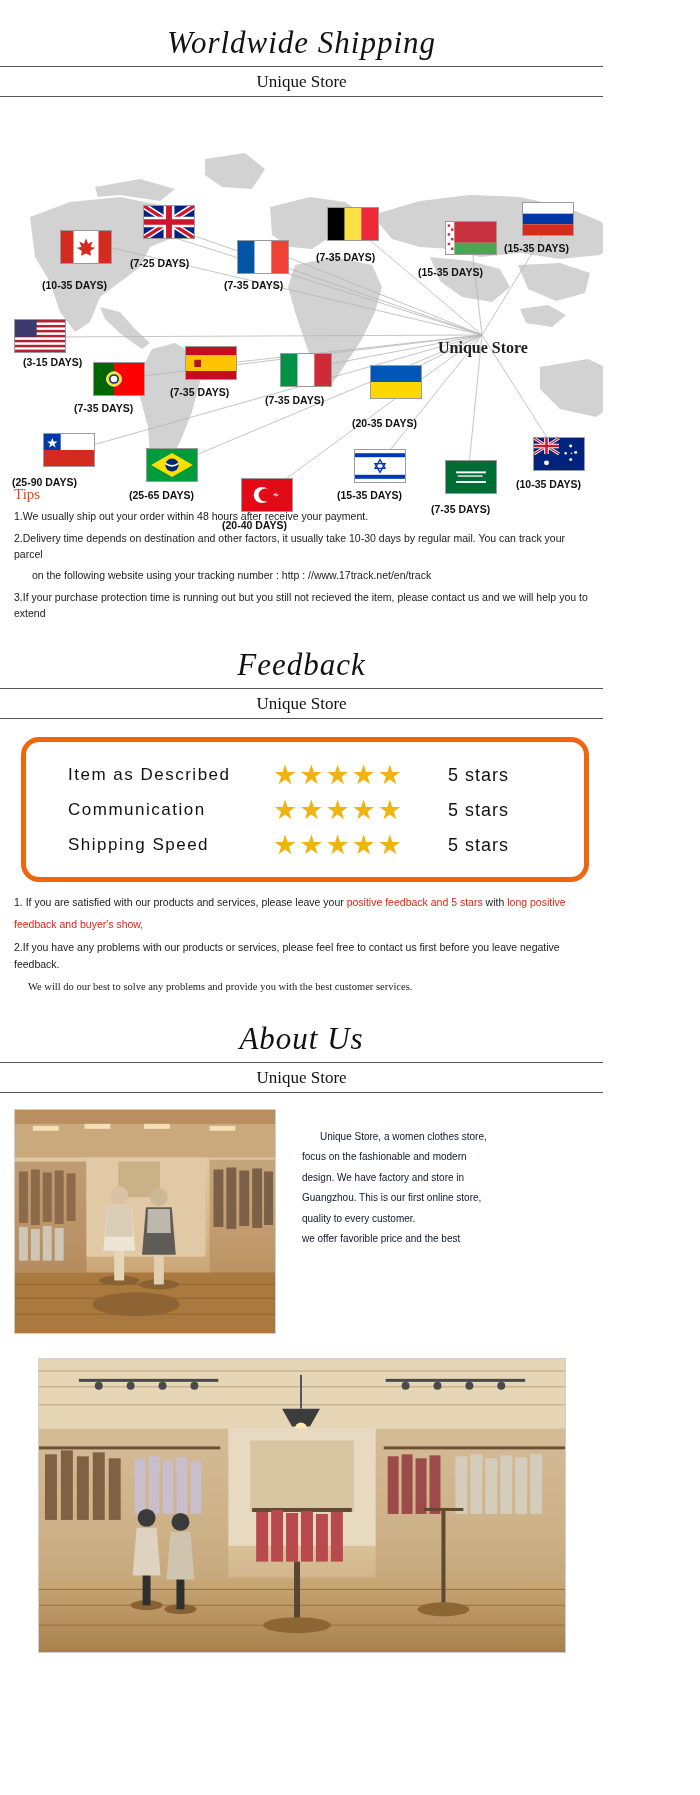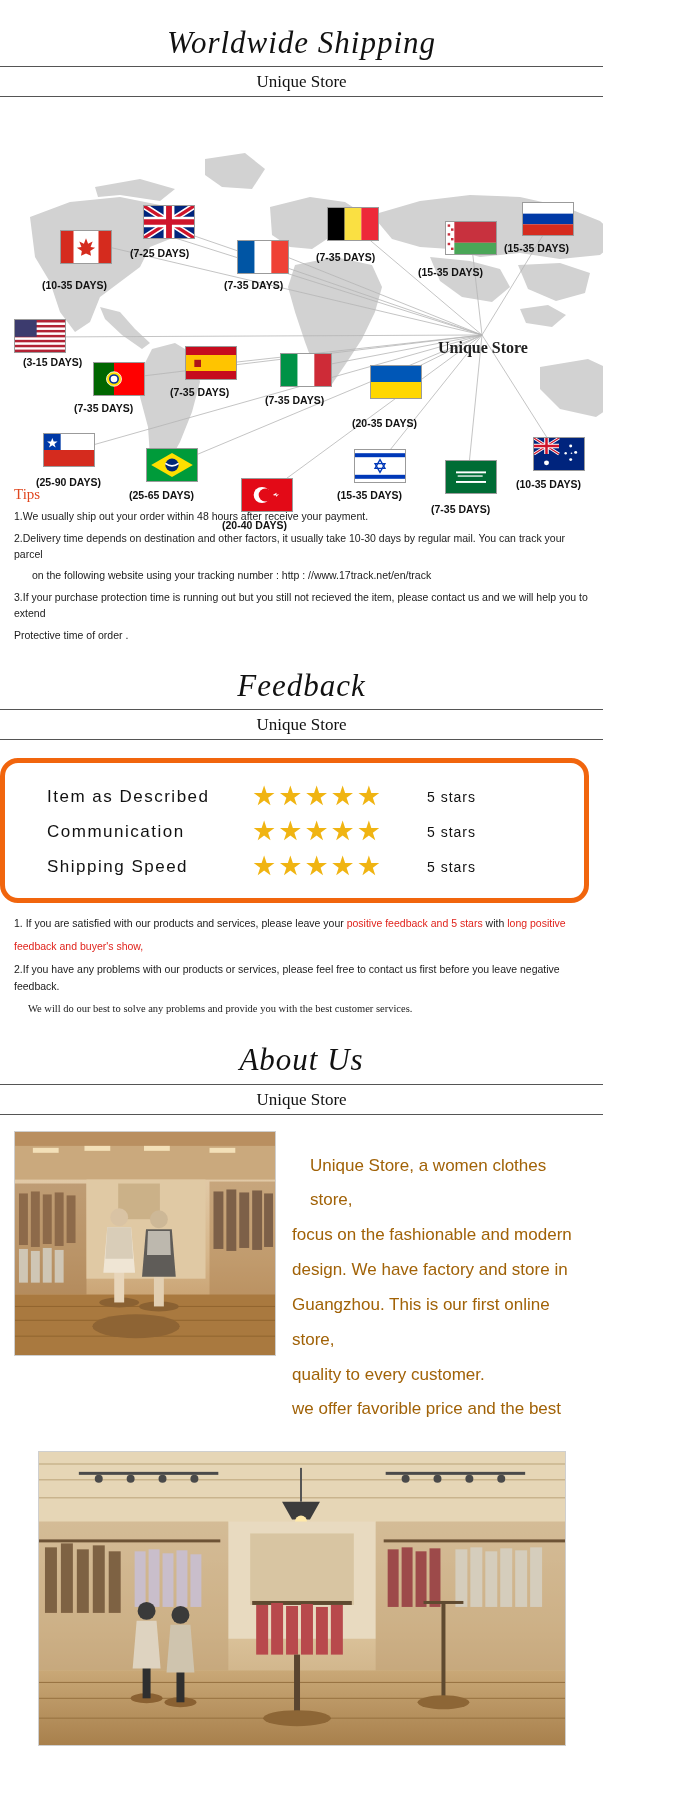--- a/index.html
+++ b/index.html
@@ -95,21 +95,21 @@
   .tips p {
     margin: 0 14px 6px 14px;
     font-size: 10.5px;
     line-height: 1.5;
     color: #1a1a1a;
   }
   .tips p.indent { margin-left: 32px; }
 
   
   .fb-box {
-    margin: 18px 14px 0 0;
+    margin: 18px 14px 0 21px;
     border: 5px solid #f1650d;
     border-radius: 18px;
     padding: 16px 12px 14px 12px;
     box-sizing: border-box;
   }
   .fb-row {
     display: flex;
     align-items: center;
     padding: 4px 0;
   }
@@ -123,21 +123,21 @@
   }
   .fb-stars {
     width: 175px;
     font-size: 27px;
     color: #f0b412;
     letter-spacing: 2px;
     line-height: 1;
     white-space: nowrap;
   }
   .fb-score {
-    font-size: 14px;
+    font-size: 18px;
     color: #111;
     letter-spacing: 1px;
   }
 
   .fb-notes {
     margin: 12px 14px 0 14px;
     font-size: 10.5px;
     line-height: 1.6;
     color: #1a1a1a;
   }
@@ -153,24 +153,24 @@
   }
   .about-photo {
     width: 262px;
     height: 225px;
     border: 1px solid #cfcfcf;
     box-sizing: border-box;
     overflow: hidden;
     flex: none;
   }
   .about-text {
-    margin-left: 16px;
-    font-size: 17px;
+    margin-left: 26px;
+    font-size: 10px;
     line-height: 2.05;
-    color: #a16207;
+    color: #0f172a;
     padding-top: 18px;
   }
   .about-text .first { padding-left: 18px; }
 
   .wide-photo {
     width: 528px;
     height: 295px;
     margin: 24px auto 30px auto;
     border: 1px solid #cfcfcf;
     box-sizing: border-box;
@@ -243,21 +243,21 @@
 
     <div class="flag" style="left:143px; top:108px;">
       <svg viewBox="0 0 60 40" preserveAspectRatio="none">
         <rect width="60" height="40" fill="#00247d"></rect>
         <path d="M0,0 L60,40 M60,0 L0,40" stroke="#fff" stroke-width="8"></path>
         <path d="M0,0 L60,40 M60,0 L0,40" stroke="#cf142b" stroke-width="4"></path>
         <path d="M30,0 V40 M0,20 H60" stroke="#fff" stroke-width="13"></path>
         <path d="M30,0 V40 M0,20 H60" stroke="#cf142b" stroke-width="7"></path>
       </svg>
     </div>
-    <div class="days" style="left:130px; top:150px;">(7-25 DAYS)</div>
+    <div class="days" style="left:130px; top:160px;">(7-25 DAYS)</div>
 
     <div class="flag" style="left:327px; top:110px;">
       <svg viewBox="0 0 60 40" preserveAspectRatio="none">
         <rect width="20" height="40" fill="#000"></rect>
         <rect x="20" width="20" height="40" fill="#fae042"></rect>
         <rect x="40" width="20" height="40" fill="#ed2939"></rect>
       </svg>
     </div>
     <div class="days" style="left:316px; top:154px;">(7-35 DAYS)</div>
 
@@ -360,21 +360,21 @@
     <div class="days" style="left:352px; top:320px;">(20-35 DAYS)</div>
 
     <div class="flag" style="left:43px; top:336px;">
       <svg viewBox="0 0 60 40" preserveAspectRatio="none">
         <rect width="60" height="20" fill="#fff"></rect>
         <rect y="20" width="60" height="20" fill="#d52b1e"></rect>
         <rect width="20" height="20" fill="#0039a6"></rect>
         <path d="M10 5 L11.6 9.5 L16.3 9.5 L12.5 12.4 L14 17 L10 14.2 L6 17 L7.5 12.4 L3.7 9.5 L8.4 9.5 Z" fill="#fff"></path>
       </svg>
     </div>
-    <div class="days" style="left:36px; top:379px;">(25-90 DAYS)</div>
+    <div class="days" style="left:12px; top:379px;">(25-90 DAYS)</div>
 
     <div class="flag" style="left:146px; top:351px;">
       <svg viewBox="0 0 60 40" preserveAspectRatio="none">
         <rect width="60" height="40" fill="#009b3a"></rect>
         <path d="M30 5 L55 20 L30 35 L5 20 Z" fill="#fedf00"></path>
         <circle cx="30" cy="20" r="8" fill="#002776"></circle>
         <path d="M22 18 Q30 24 38 18" stroke="#fff" stroke-width="2.2" fill="none"></path>
       </svg>
     </div>
     <div class="days" style="left:129px; top:392px;">(25-65 DAYS)</div>
@@ -431,21 +431,20 @@
     </div>
     <div class="days" style="left:516px; top:381px;">(10-35 DAYS)</div>
   </div>
 
   <div class="tips">
     <div class="tips-title">Tips</div>
     <p>1.We usually ship out your order within 48 hours after receive your payment.</p>
     <p>2.Delivery time depends on destination and other factors, it usually take 10-30 days by regular mail. You can track your parcel</p>
     <p class="indent">on the following website using your tracking number : http : //www.17track.net/en/track</p>
     <p>3.If your purchase protection time is running out but you still not recieved the item, please contact us and we will help you to extend</p>
-    <p>Protective time of order .</p>
   </div>
 
   <div class="section-head">
     <div class="section-title">Feedback</div>
     <hr class="section-rule">
     <span class="section-sub">Unique Store</span>
   </div>
 
   <div class="fb-box">
     <div class="fb-row">

